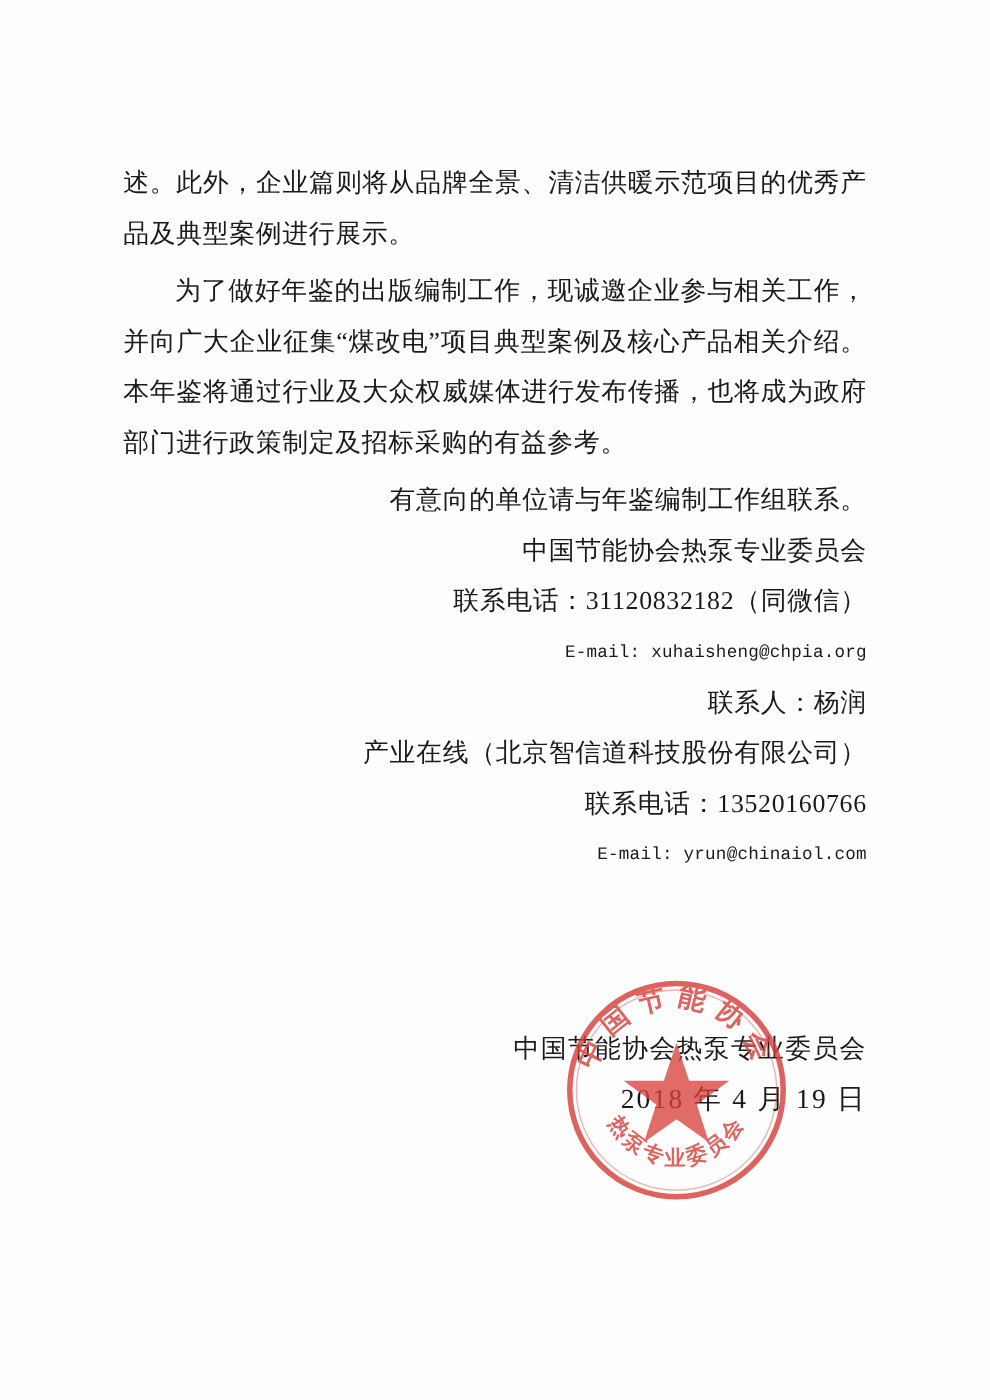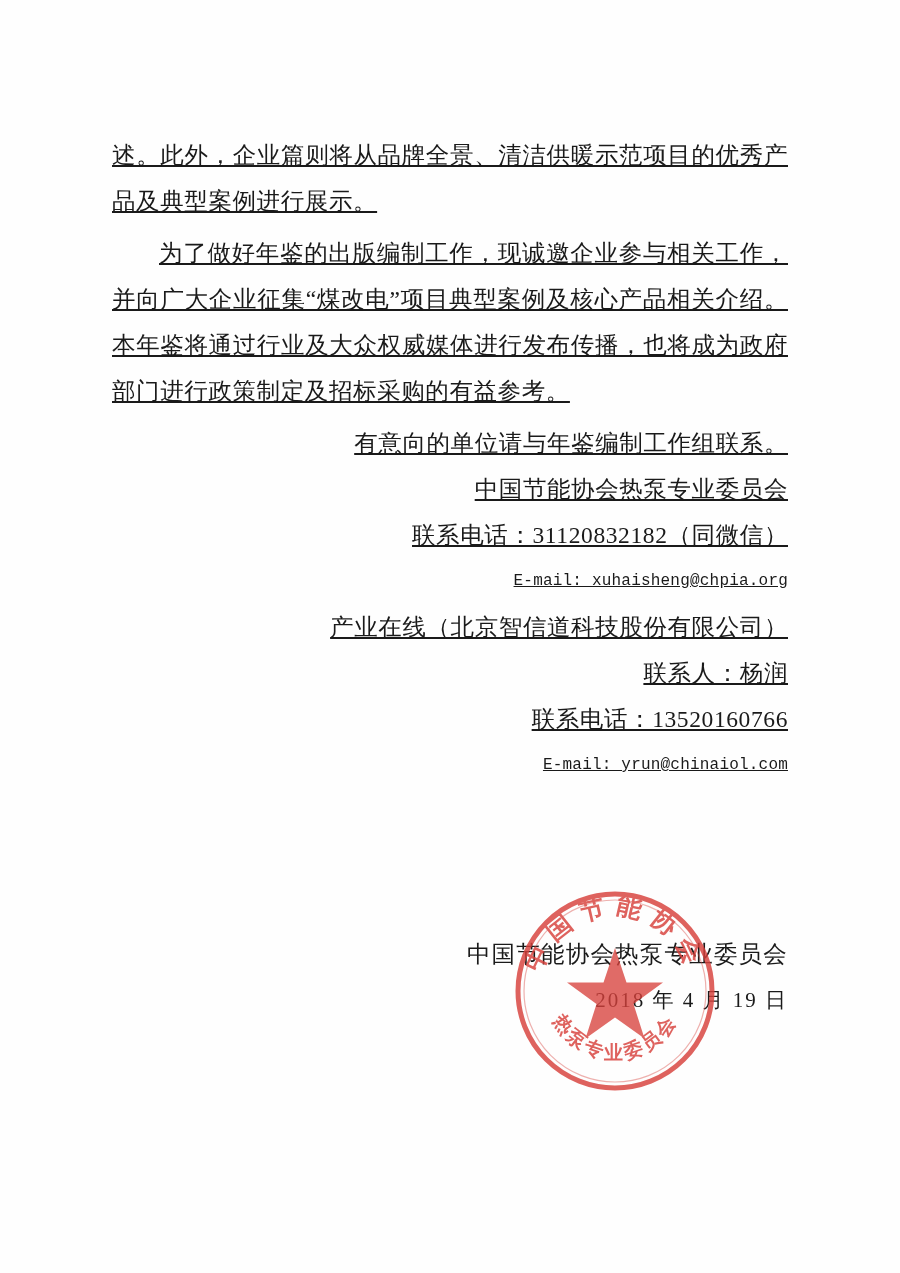--- a/index.html
+++ b/index.html
@@ -18,23 +18,22 @@
 
   .page {
     position: absolute;
     inset: 0;
     background: #fefefe;
   }
 
   .content {
     position: absolute;
     left: 112px;
-    top: 132px;
+    top: 144px;
     width: 676px;
-    text-decoration: underline;
   }
 
   .para {
     font-size: 23.5px;
     line-height: 46px;
     letter-spacing: 0.6px;
     text-align: justify;
     text-justify: inter-ideograph;
     margin: 0;
   }
@@ -72,21 +71,21 @@
   }
 
   .sig-line {
     font-size: 23.5px;
     line-height: 48px;
     letter-spacing: 1.2px;
     white-space: nowrap;
   }
 
   .sig-date {
-    font-size: 21px;
+    font-size: 25px;
     line-height: 44px;
     letter-spacing: 2px;
     font-family: "Liberation Serif", serif;
     white-space: nowrap;
   }
 
   
   .seal {
     position: absolute;
     left: 512px;
@@ -119,22 +118,22 @@
     <div class="block-gap"></div>
 
     <p class="para indent">为了做好年鉴的出版编制工作，现诚邀企业参与相关工作，并向广大企业征集“煤改电”项目典型案例及核心产品相关介绍。本年鉴将通过行业及大众权威媒体进行发布传播，也将成为政府部门进行政策制定及招标采购的有益参考。</p>
 
     <div class="block-gap"></div>
 
     <p class="line">有意向的单位请与年鉴编制工作组联系。</p>
     <p class="line">中国节能协会热泵专业委员会</p>
     <p class="line">联系电话：31120832182（同微信）</p>
     <p class="line mono">E-mail: xuhaisheng@chpia.org</p>
+    <p class="line">联系人：杨润</p>
     <p class="line">产业在线（北京智信道科技股份有限公司）</p>
-    <p class="line">联系人：杨润</p>
     <p class="line">联系电话：13520160766</p>
     <p class="line mono">E-mail: yrun@chinaiol.com</p>
 
   </div>
 
   <div class="signature">
     <div class="sig-line">中国节能协会热泵专业委员会</div>
     <div class="sig-date">2018 年 4 月 19 日</div>
   </div>
 

